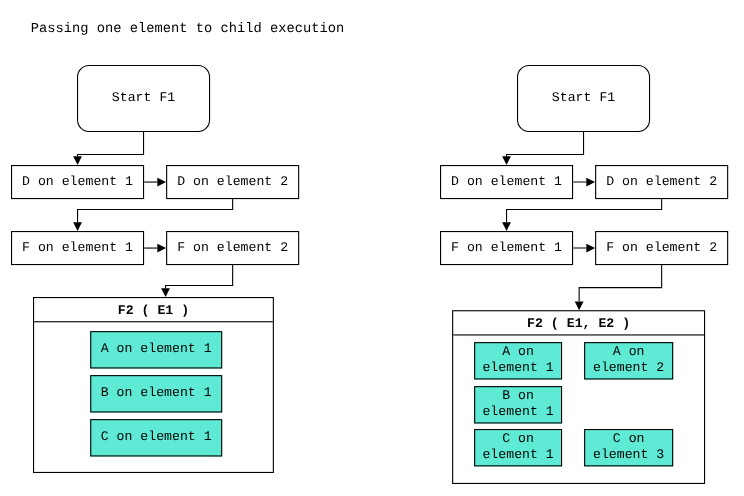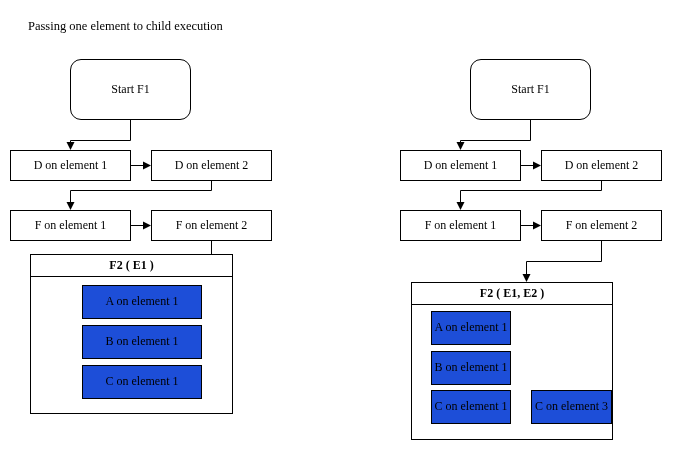--- a/index.html
+++ b/index.html
@@ -1,35 +1,35 @@
 <!DOCTYPE html>
 <html><head>
 <meta charset="utf-8">
 <style>
   html,body{margin:0;padding:0;background:#ffffff;}
   .canvas{
     position:relative;width:676px;height:451px;background:#ffffff;
-    font-family:Liberation Serif, serif;color:#000000;overflow:hidden;
+    font-family:Liberation Mono, monospace;color:#000000;overflow:hidden;
   }
   .wires{position:absolute;left:0;top:0;width:676px;height:451px;pointer-events:none;}
   .title{position:absolute;font-size:12.5px;white-space:nowrap;color:#000;}
   .node{
     position:absolute;box-sizing:border-box;border:1px solid #000;background:#fff;
     display:flex;align-items:center;justify-content:center;text-align:center;
     font-size:12px;line-height:1.2;padding:0 4px;
   }
   .start{border-radius:11px;}
   .frame{position:absolute;box-sizing:border-box;border:1px solid #000;background:#fff;}
   .frame-header{
     box-sizing:border-box;width:100%;height:22px;border-bottom:1px solid #000;
     display:flex;align-items:center;justify-content:center;
     font-weight:bold;font-size:12px;
   }
   .inner{
-    position:absolute;box-sizing:border-box;border:1px solid #000;background:#1d4ed8;
+    position:absolute;box-sizing:border-box;border:1px solid #000;background:#5eead4;
     display:flex;align-items:center;justify-content:center;text-align:center;
     font-size:12px;line-height:1.15;padding:16px 2px;
   }
   .stroke{stroke:#000;stroke-width:1;fill:none;}
   .head{fill:#000;stroke:none;}
 </style>
 </head>
 <body>
 
 <div class="canvas">
@@ -82,37 +82,38 @@
   <div class="title" style="left:28px;top:19px">Passing one element to child execution</div>
 
   <div class="node start" style="left:70px;top:59px;width:121px;height:61px">Start F1</div>
 
   <div class="node" style="left:10px;top:150px;width:121px;height:31px">D on element 1</div>
   <div class="node" style="left:151px;top:150px;width:121px;height:31px">D on element 2</div>
 
   <div class="node" style="left:10px;top:210px;width:121px;height:31px">F on element 1</div>
   <div class="node" style="left:151px;top:210px;width:121px;height:31px">F on element 2</div>
 
-  <div class="frame" style="left:30px;top:254px;width:203px;height:160px">
+  <div class="frame" style="left:30px;top:270px;width:219px;height:160px">
     <div class="frame-header">F2 ( E1 )</div>
     <div class="inner" style="left:51px;top:30px;width:120px;height:30px">A on element 1</div>
     <div class="inner" style="left:51px;top:70px;width:120px;height:30px">B on element 1</div>
     <div class="inner" style="left:51px;top:110px;width:120px;height:30px">C on element 1</div>
   </div>
 
 
   <div class="node start" style="left:470px;top:59px;width:121px;height:61px">Start F1</div>
 
   <div class="node" style="left:400px;top:150px;width:121px;height:31px">D on element 1</div>
   <div class="node" style="left:541px;top:150px;width:121px;height:31px">D on element 2</div>
 
   <div class="node" style="left:400px;top:210px;width:121px;height:31px">F on element 1</div>
   <div class="node" style="left:541px;top:210px;width:121px;height:31px">F on element 2</div>
 
-  <div class="frame" style="left:411px;top:282px;width:202px;height:158px">
+  <div class="frame" style="left:411px;top:282px;width:230px;height:158px">
     <div class="frame-header">F2 ( E1, E2 )</div>
     <div class="inner" style="left:19px;top:28px;width:80px;height:31px">A on element 1</div>
+    <div class="inner" style="left:119px;top:28px;width:81px;height:31px">A on element 2</div>
     <div class="inner" style="left:19px;top:68px;width:80px;height:31px">B on element 1</div>
     <div class="inner" style="left:19px;top:107px;width:80px;height:31px">C on element 1</div>
     <div class="inner" style="left:119px;top:107px;width:81px;height:31px">C on element 3</div>
   </div>
 
 </div>
 
 </body></html>

